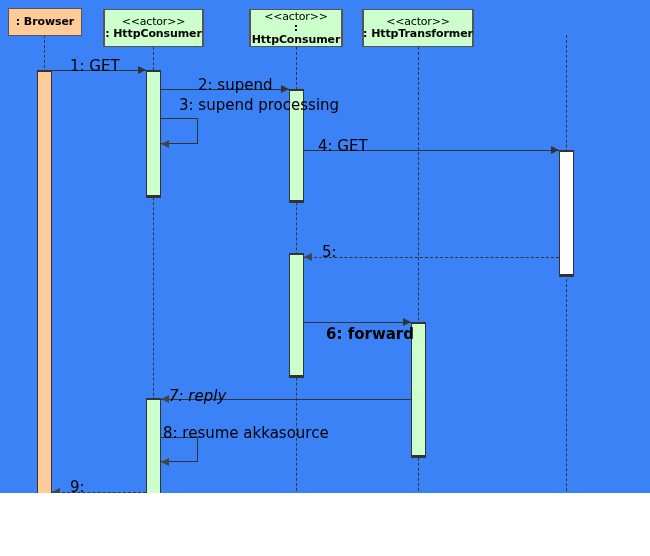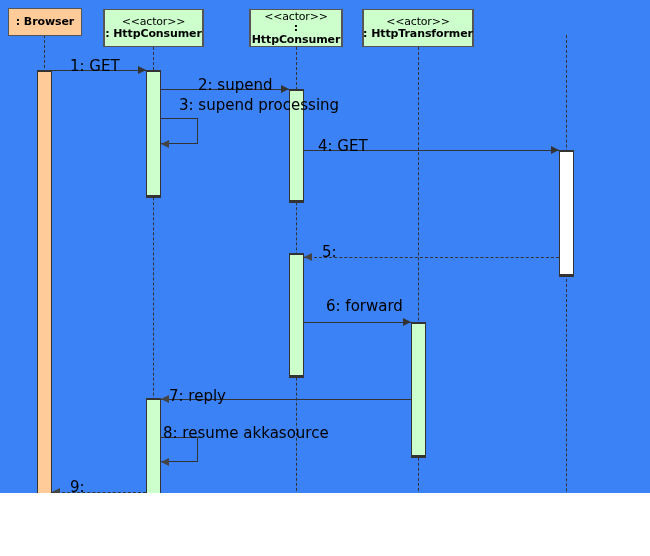--- a/index.html
+++ b/index.html
@@ -175,25 +175,25 @@
   <div class="msg-line" style="left:304px; top:150px; width:255px;"></div>
   <div class="arrowhead right" style="left:551px; top:146px;"></div>
   <div class="msg-label" style="left:318px; top:137px;">4: GET</div>
 
   <div class="msg-line dashed" style="left:304px; top:257px; width:255px;"></div>
   <div class="arrowhead open-left" style="left:304px; top:253px;"></div>
   <div class="msg-label" style="left:322px; top:243px;">5:</div>
 
   <div class="msg-line" style="left:304px; top:322px; width:107px;"></div>
   <div class="arrowhead right" style="left:403px; top:318px;"></div>
-  <div class="msg-label" style="left:326px; top:297px;">6: forward</div>
+  <div class="msg-label" style="left:326px; top:325px;font-weight:bold;">6: forward</div>
 
   <div class="msg-line" style="left:161px; top:399px; width:250px;"></div>
   <div class="arrowhead open-left" style="left:161px; top:395px;"></div>
-  <div class="msg-label" style="left:169px; top:387px;">7: reply</div>
+  <div class="msg-label" style="left:169px; top:387px;font-style:italic;">7: reply</div>
 
   <div class="self-msg" style="left:161px; top:437px; width:37px; height:25px;"></div>
   <div class="arrowhead open-left" style="left:161px; top:458px;"></div>
   <div class="msg-label" style="left:163px; top:424px;">8: resume akkasource</div>
 
   <div class="msg-line dashed" style="left:52px; top:492px; width:94px;"></div>
   <div class="arrowhead open-left" style="left:52px; top:488px;"></div>
   <div class="msg-label" style="left:70px; top:478px;">9:</div>
 
 </div>

